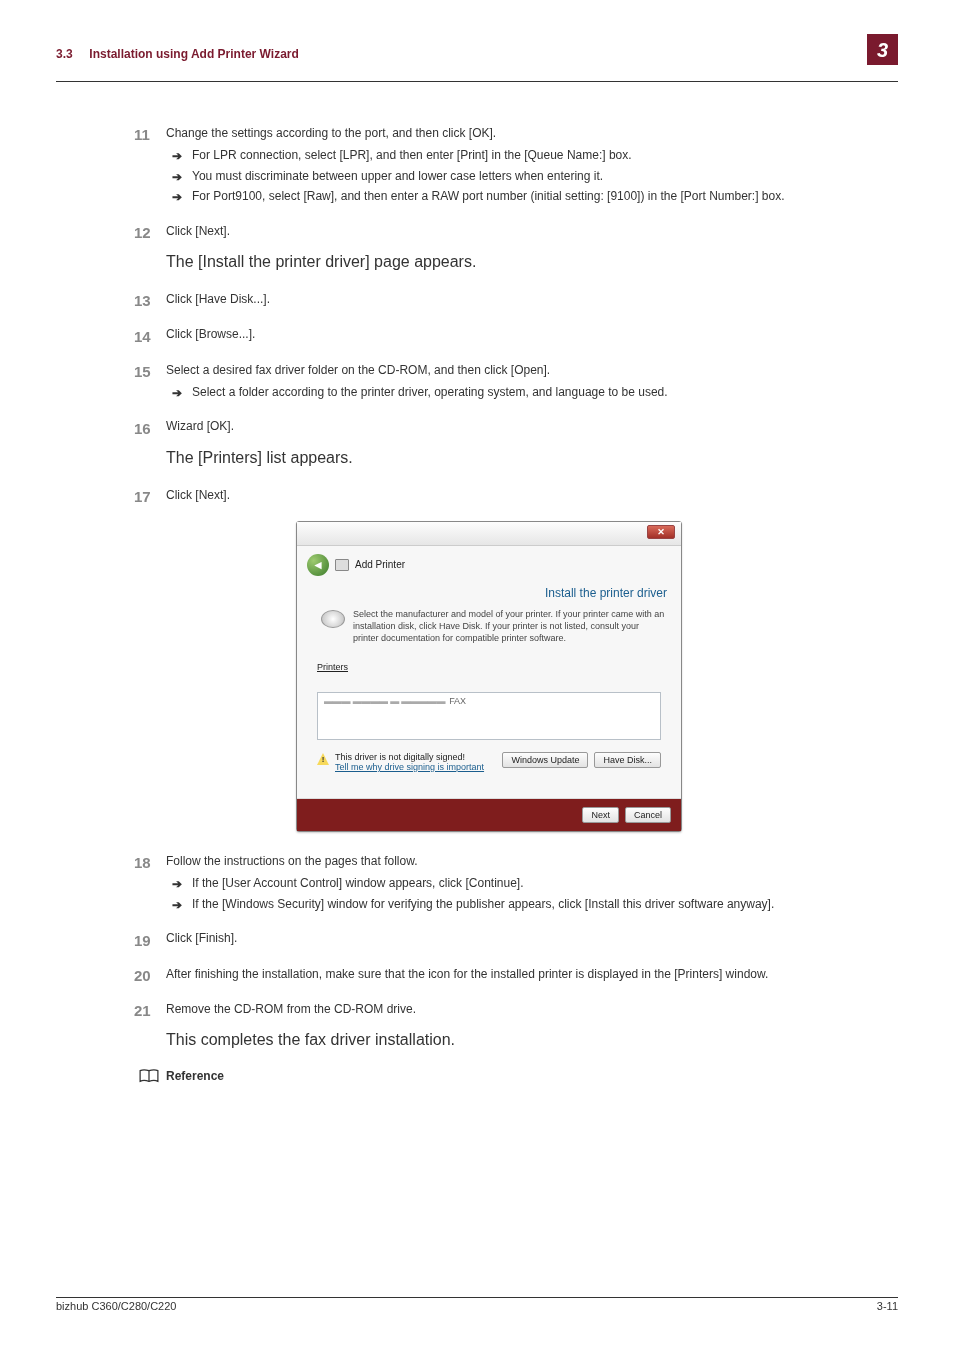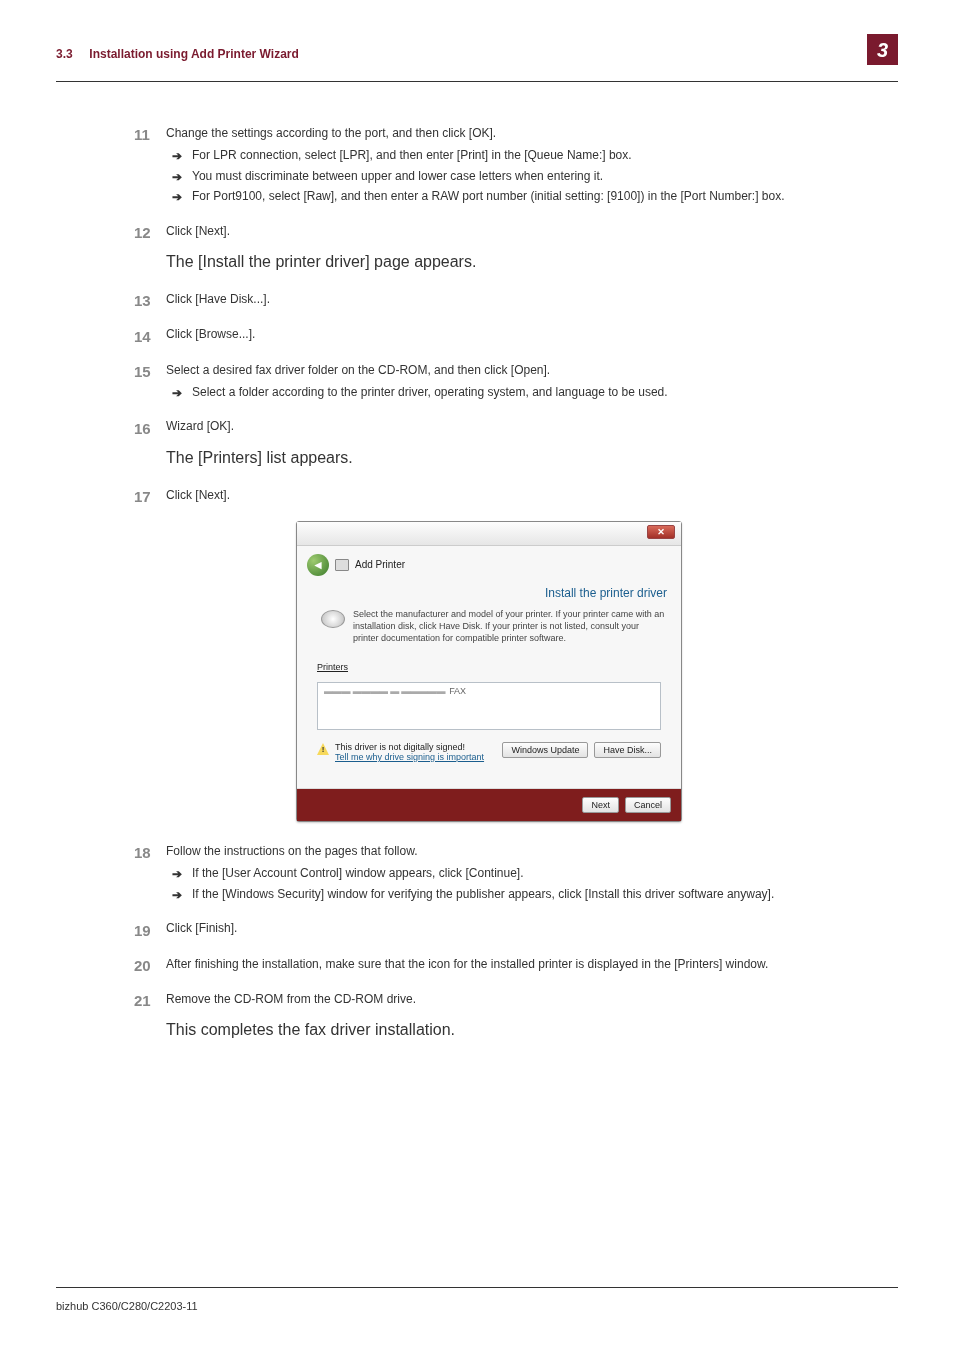--- a/index.html
+++ b/index.html
@@ -25,36 +25,36 @@
   .close-x { position: absolute; right: 6px; top: 3px; width: 28px; height: 14px; background: linear-gradient(#d96a5a, #a23028); border: 1px solid #944; border-radius: 2px; color: #fff; font-size: 9px; text-align: center; line-height: 13px; font-weight: bold; }
   .dialog-inner { padding: 8px 14px 12px 14px; }
   .dlg-head { display: flex; align-items: center; gap: 6px; margin-bottom: 10px; margin-left: -4px; }
   .back-circle { width: 22px; height: 22px; border-radius: 50%; background: radial-gradient(circle at 30% 30%, #9ecb70, #3a7a2a); display: flex; align-items: center; justify-content: center; color: #fff; font-size: 12px; }
   .prn-icon { width: 14px; height: 12px; background: #ddd; border: 1px solid #888; border-radius: 1px; }
   .dlg-title-2 { color: #1b5e8e; font-size: 12px; margin: 6px 0 8px 10px; text-align: right; }
   .dlg-info { display: flex; gap: 8px; margin-left: 10px; margin-bottom: 18px; }
   .disc-icon { width: 24px; height: 18px; border-radius: 50%; background: radial-gradient(circle at 50% 50%, #fff, #bbb); border: 1px solid #999; flex-shrink: 0; margin-top: 2px; }
   .dlg-info-text { font-size: 9px; line-height: 1.35; color: #444; }
   .printers-box { margin: 0 6px; }
-  .printers-label { font-size: 9px; margin-bottom: 10px; text-decoration: underline; }
+  .printers-label { font-size: 9px; margin-bottom: 20px; text-decoration: underline; }
   .printers-list { border: 1px solid #b8c0c8; background: #fff; height: 48px; padding: 3px 6px; }
   .printers-item { font-size: 9px; color: #666; display: flex; align-items: center; gap: 4px; letter-spacing: -0.2px; }
   .printers-item .blur { color: #aaa; filter: blur(0.3px); }
   .warn-row { display: flex; align-items: flex-start; gap: 6px; margin: 12px 6px 0 6px; }
   .warn-icon { width: 12px; height: 12px; background: #f7d95b; clip-path: polygon(50% 0, 100% 100%, 0 100%); text-align: center; font-size: 8px; line-height: 14px; font-weight: bold; color: #333; flex-shrink: 0; margin-top: 1px; }
   .warn-text { font-size: 9px; font-weight: normal; }
   .warn-link { color: #1b5e8e; font-size: 9px; text-decoration: underline; font-weight: normal; }
   .upd-btns { margin-left: auto; display: flex; gap: 6px; }
   .btn { background: linear-gradient(#fdfdfd, #e3e3e3); border: 1px solid #999; border-radius: 2px; font-size: 9px; padding: 2px 8px; }
   .dlg-footer { background: #7f1d1d; border-top: 1px solid #ddd; padding: 8px 10px; display: flex; justify-content: flex-end; gap: 6px; margin-top: 14px; }
   .ref-row { display: flex; align-items: center; gap: 6px; margin-top: 16px; margin-left: -28px; }
   .ref-icon { width: 22px; height: 16px; }
   .ref-title { font-weight: bold; font-size: 12px; }
   .ref-text { font-style: italic; font-size: 12px; line-height: 1.5; margin-left: -28px; margin-top: 2px; }
-  .footer { position: absolute; bottom: 18px; left: 56px; right: 56px; border-top: 1px solid #333; padding-top: 12px; font-size: 11px; display: flex; }
+  .footer { position: absolute; bottom: 18px; left: 56px; right: 56px; border-top: 1px solid #333; padding-top: 2px; font-size: 11px; display: flex; justify-content: space-between; }
 </style>
 </head>
 <body>
 
 <div class="page">
   <div class="header-line">
     <div class="header-left">
       <span>3.3</span>
       &nbsp;&nbsp;&nbsp;
       <span>Installation using Add Printer Wizard</span>
@@ -213,20 +213,27 @@
     </div>
 
     <div class="step">
       <div class="step-row">
         <div class="step-num">21</div>
         <div class="step-text">Remove the CD-ROM from the CD-ROM drive.</div>
       </div>
       <div class="desc">This completes the fax driver installation.</div>
     </div>
 
+    <div class="ref-row">
+      <svg class="ref-icon" viewBox="0 0 24 18">
+        <path d="M2 3 Q6 1 12 3 Q18 1 22 3 L22 15 Q18 13 12 15 Q6 13 2 15 Z" fill="none" stroke="#333" stroke-width="1.4"></path>
+        <path d="M12 3 L12 15" fill="none" stroke="#333" stroke-width="1.4"></path>
+      </svg>
+      <span class="ref-title">Reference</span>
+    </div>
 
   </div>
 
   <div class="footer">
     <span>bizhub C360/C280/C220</span>
     <span>3-11</span>
   </div>
 </div>
 
 </body></html>

